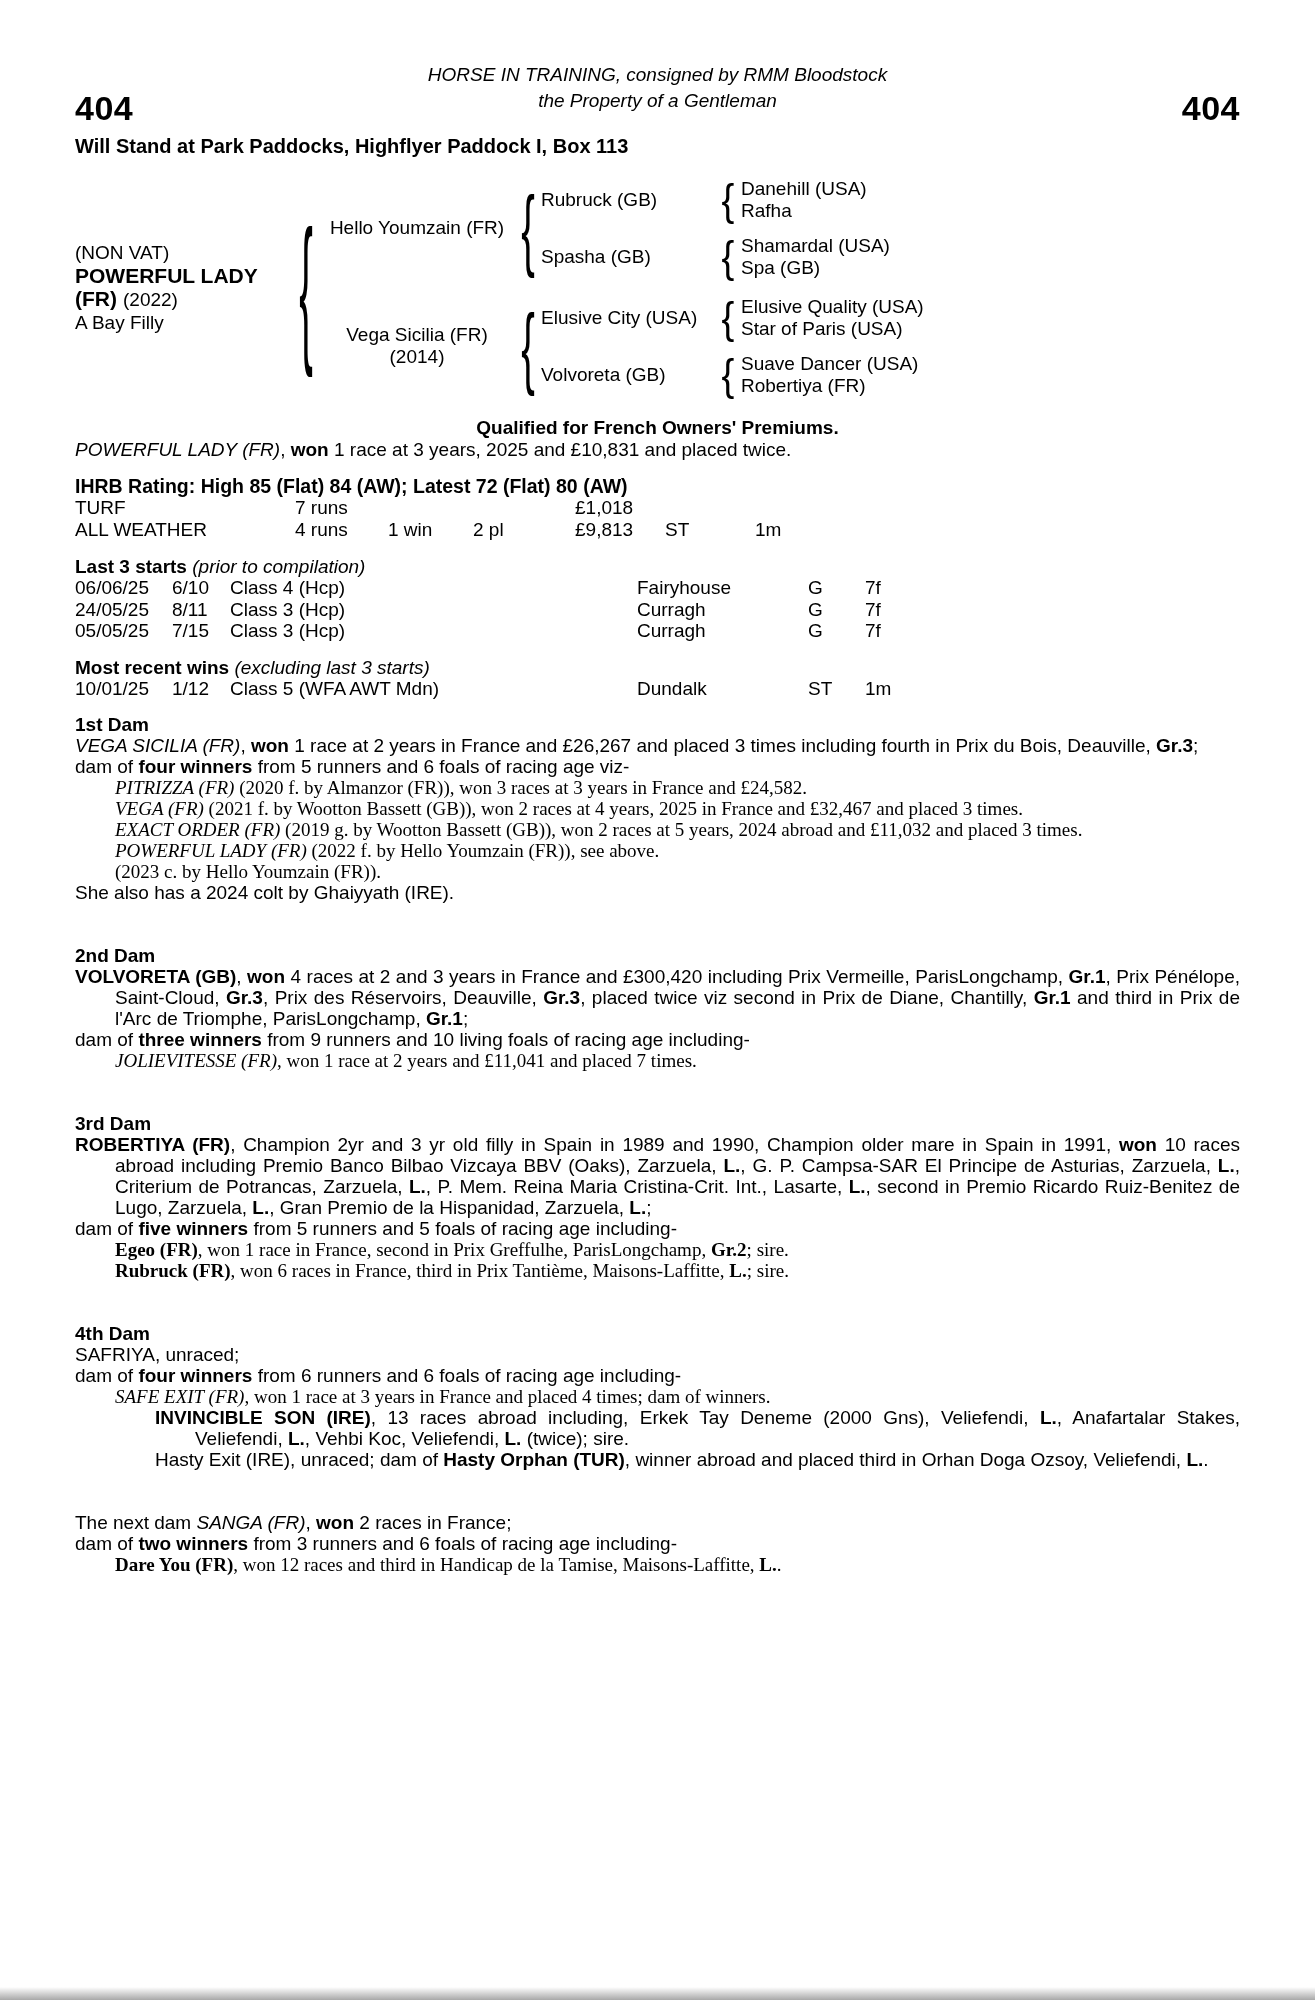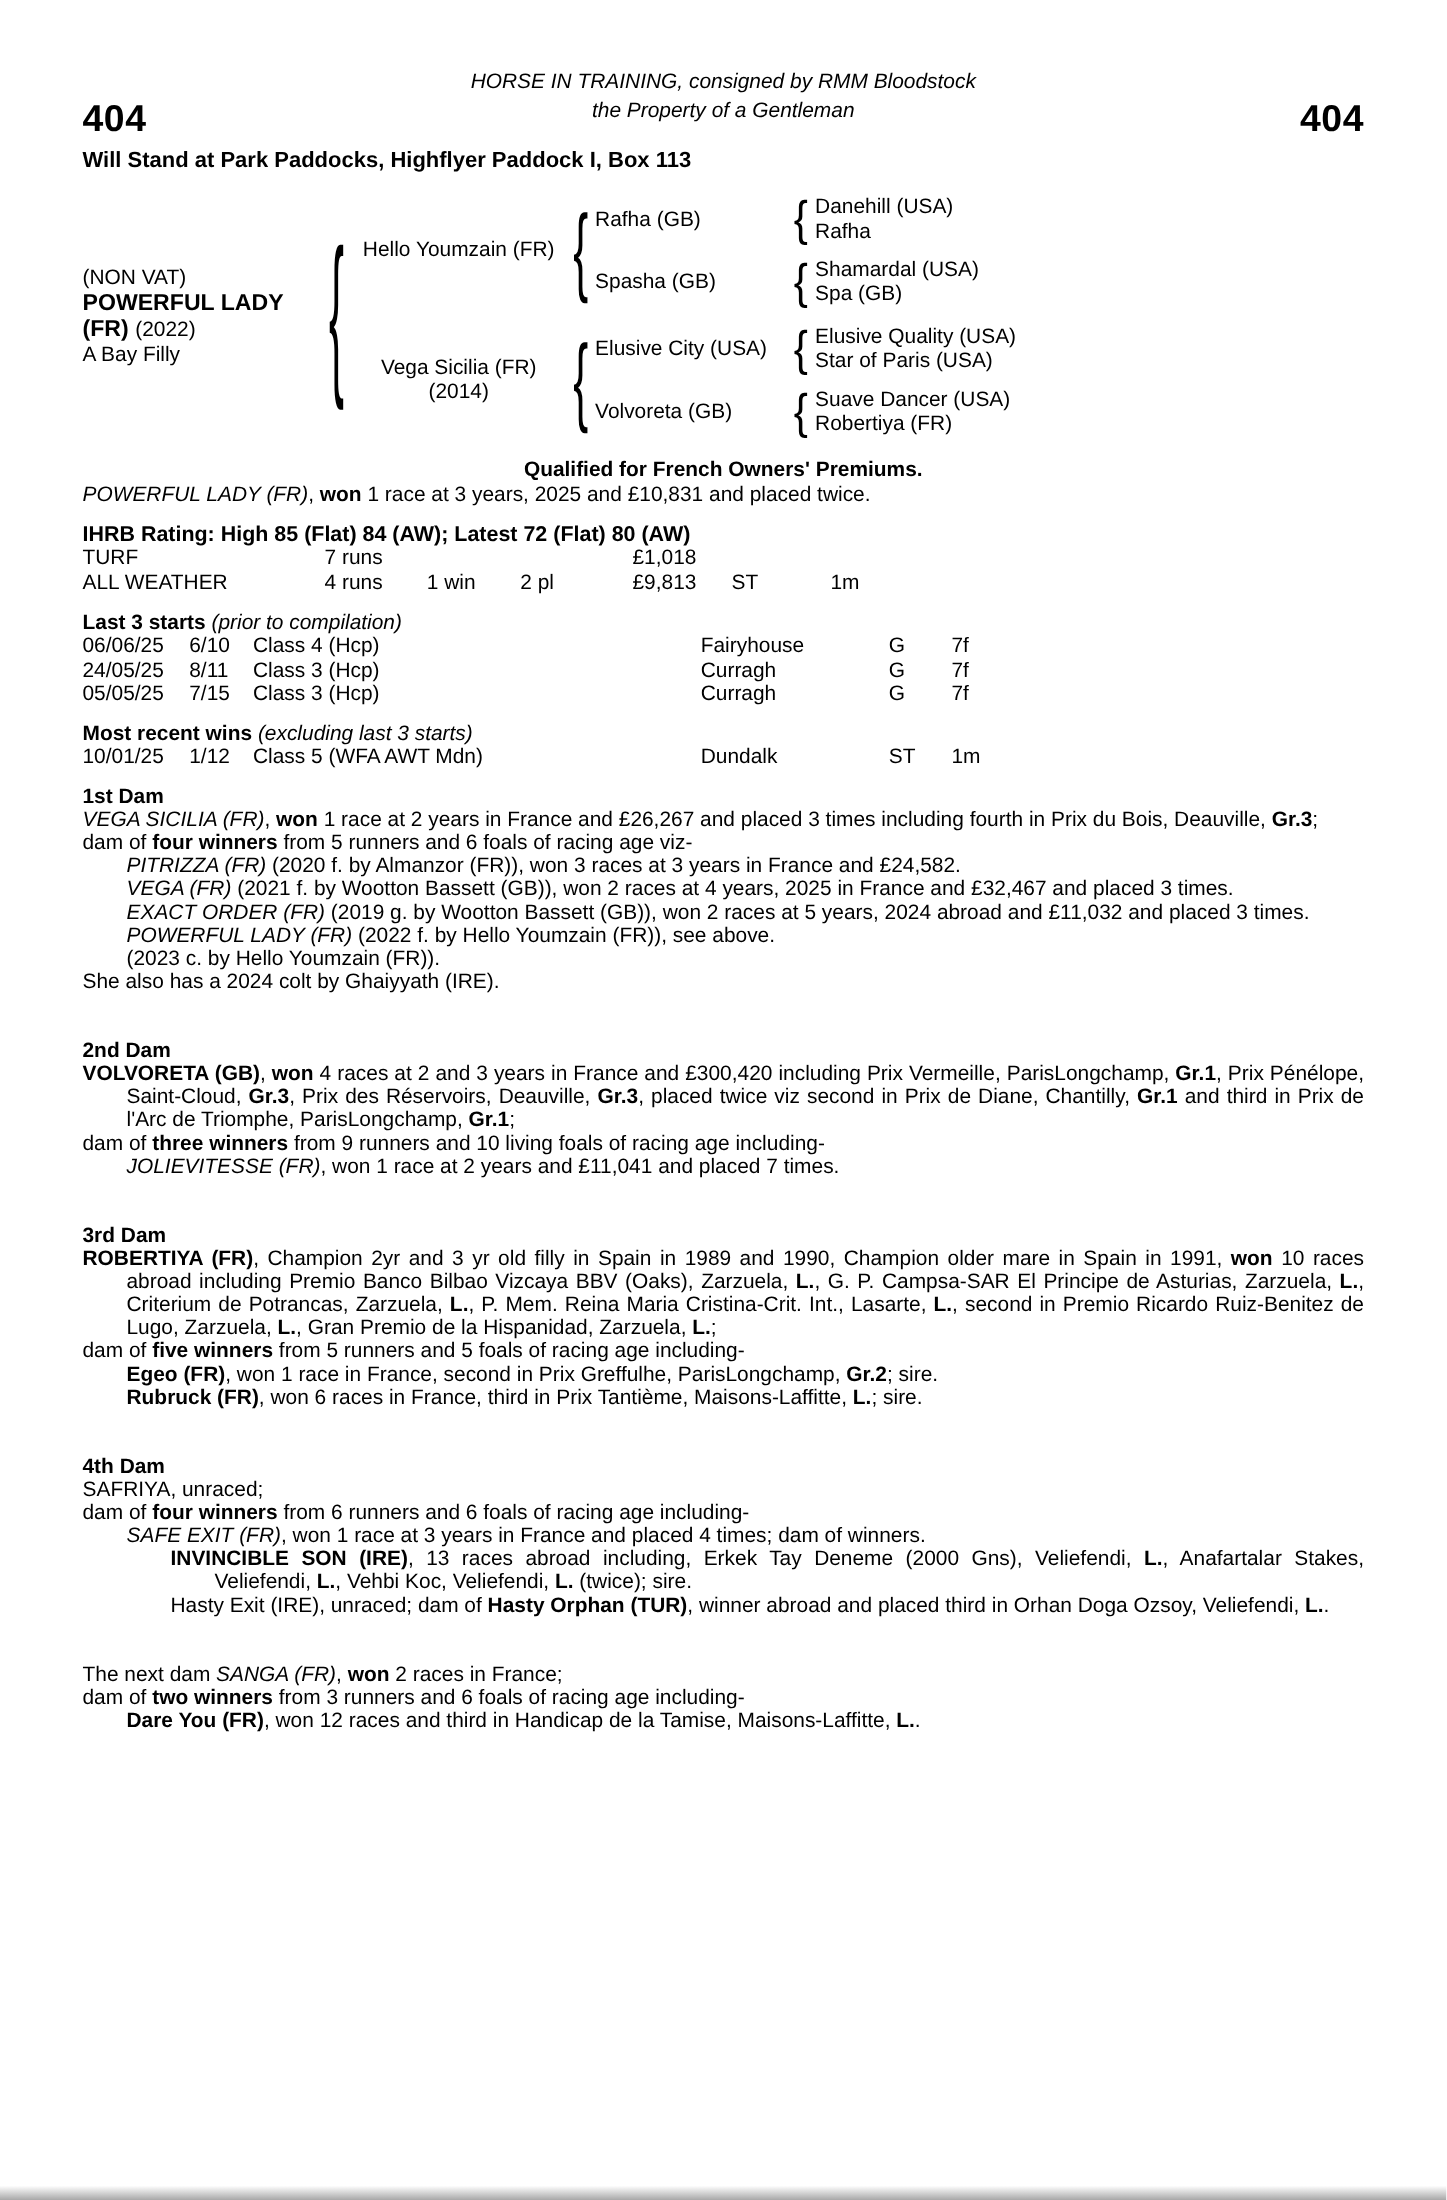--- a/index.html
+++ b/index.html
@@ -33,21 +33,21 @@
   .b-sm span{font-size:48px;transform:scale(.8,.92);}
   .b-md span{font-size:48px;transform:scale(.85,1.85);}
   .b-lg span{font-size:48px;transform:scale(.85,3.35);}
   
   .p{font-size:19px;line-height:21px;}
   .h{font-weight:bold;}
   .i{font-style:italic;}
   .b{font-weight:bold;}
   .just{text-align:justify;}
   .hang{padding-left:40px;text-indent:-40px;}
-  .ind1{margin-left:40px;}
+  .ind1{margin-left:40px;font-family:Liberation Serif, serif;}
   .ind2{margin-left:80px;}
   .gap-md{margin-top:15px;}
   .gap-lg{margin-top:42px;}
   .premium{margin-top:15px;text-align:center;font-weight:bold;font-size:19px;line-height:22px;}
   .rating{margin-top:15px;font-weight:bold;font-size:19.5px;line-height:22px;}
   
   .rec-grid{display:grid;grid-template-columns:220px 93px 85px 102px 90px 90px auto;font-size:19px;line-height:22px;}
   .starts-grid{display:grid;grid-template-columns:97px 58px 407px 171px 57px auto;font-size:19px;line-height:21.5px;}
   .cell{white-space:nowrap;}
   .scan-edge{position:absolute;left:0;bottom:0;width:1315px;height:13px;background:linear-gradient(to bottom,#ffffff 0%,#cfcfcf 55%,#a8a8a8 100%);}
@@ -79,21 +79,21 @@
       </div>
     <div class="gen1col">
 
       <div class="node">
         <div class="g1name">Hello Youmzain (FR)</div>
         <div class="brace b-md">
             <span>{</span>
           </div>
         <div class="gen2col">
           <div class="node">
-            <div class="g2name">Rafha (GB)</div>
+            <div class="g2name">Rubruck (GB)</div>
             <div class="brace b-sm">
                 <span>{</span>
               </div>
             <div class="gen3col">
               <div class="leaf">Danehill (USA)</div>
               <div class="leaf">Rafha</div>
             </div>
           </div>
           <div class="node">
             <div class="g2name">Spasha (GB)</div>

